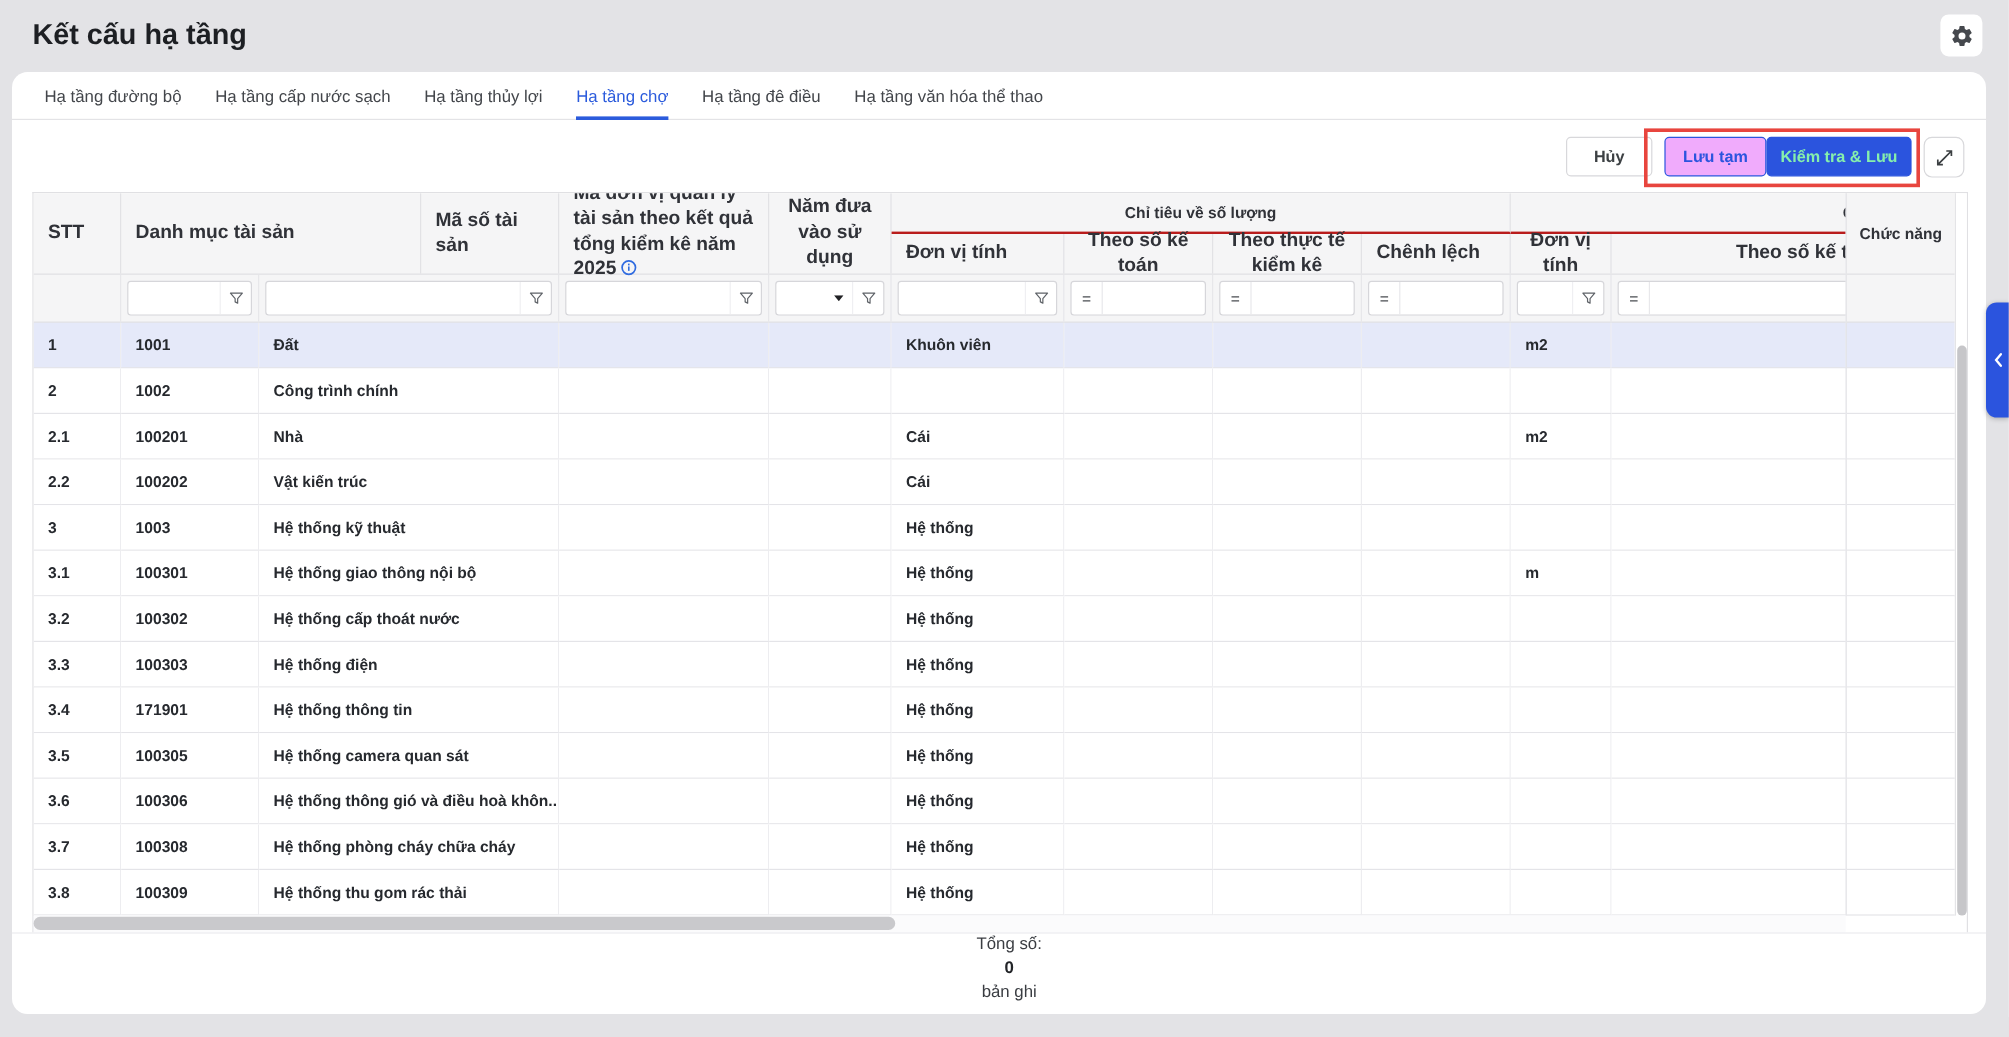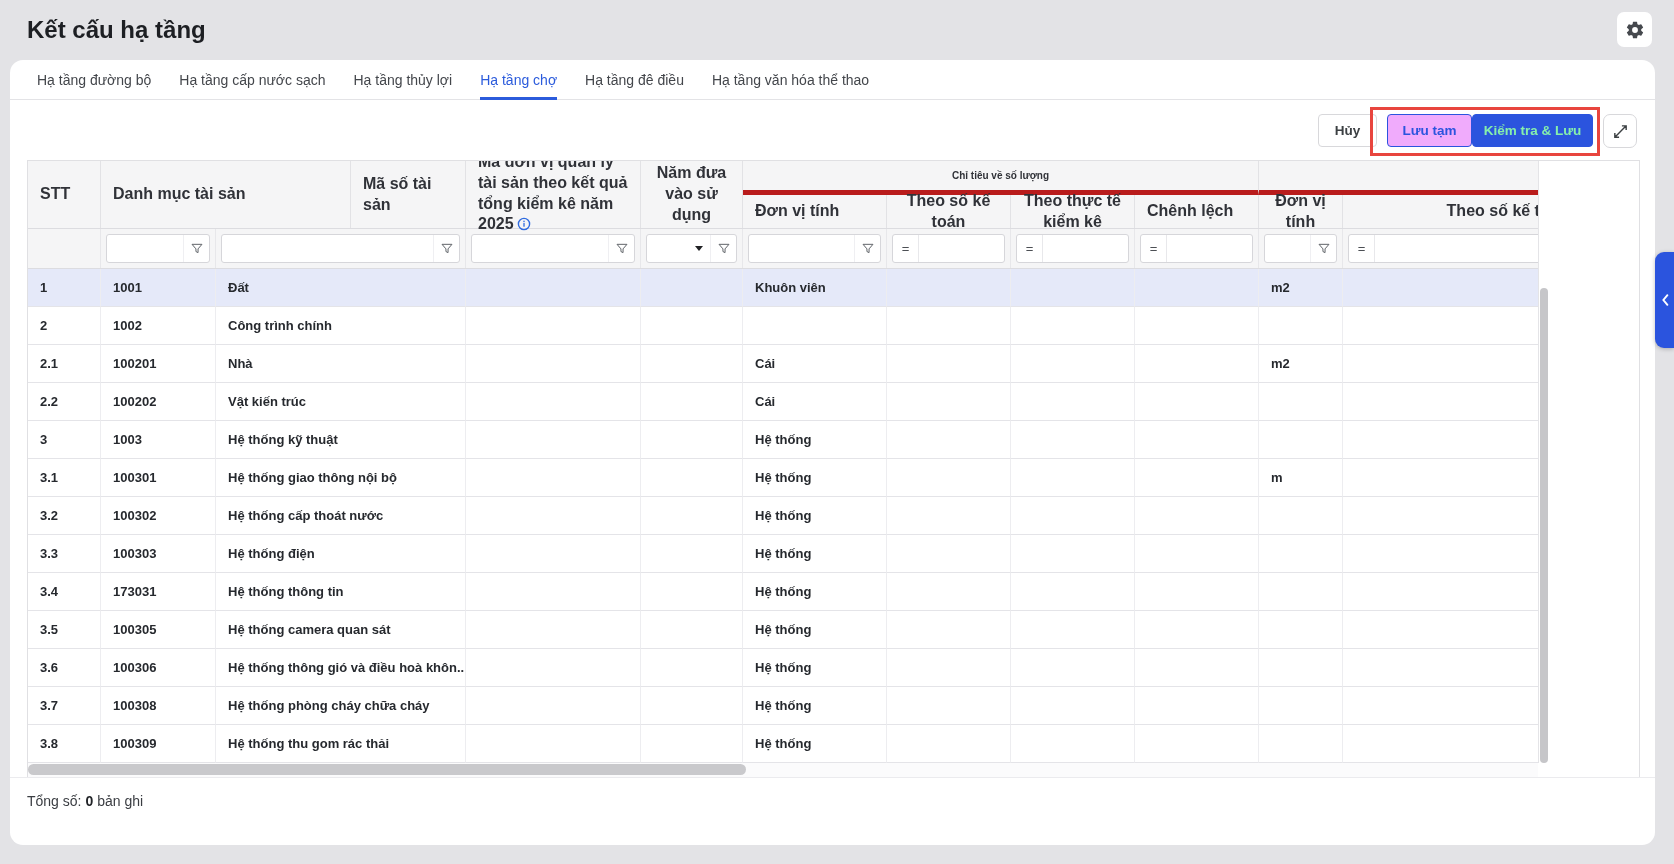--- a/index.html
+++ b/index.html
@@ -25,40 +25,40 @@
   .panel{position:absolute;left:10px;top:60px;width:1645px;height:785px;background:#fff;border-radius:13px;}
   
   .tabbar{height:40px;border-bottom:1px solid #e3e3e6;display:flex;align-items:stretch;padding-left:27px;}
   .tab{margin-right:28px;font-size:14px;color:#43464b;display:flex;align-items:center;position:relative;cursor:pointer;white-space:nowrap;}
   .tab.active{color:var(--tab-active);}
   .tab.active::after{content:"";position:absolute;left:0;right:0;bottom:-1px;height:3px;background:var(--tab-active);}
   
   .toolbar{position:relative;height:60px;}
   .btn{position:absolute;top:14px;height:33px;border-radius:4px;font-size:13.5px;font-weight:bold;
     display:flex;align-items:center;justify-content:center;cursor:pointer;font-family:inherit;}
-  .btn-cancel{right:278px;width:59px;background:#fff;border:1px solid #d8d8db;color:#3c4043;}
+  .btn-cancel{right:278px;width:72px;background:#fff;border:1px solid #d8d8db;color:#3c4043;}
   .btn-draft{right:183px;width:85px;background:#f0abfc;border:1px solid var(--accent);color:var(--accent);}
   .btn-primary{right:62px;width:121px;background:var(--accent);border:1px solid var(--accent);color:#86efac;}
   .btn-expand{right:18px;width:34px;height:34px;background:#fff;border:1px solid #d8d8db;border-radius:7px;padding:0;}
   .red-box{position:absolute;left:1360px;top:7px;width:230px;height:49px;border:3px solid var(--red);z-index:6;pointer-events:none;}
   
   .table-wrap{position:absolute;left:17px;top:100px;width:1613px;border:1px solid #e0e0e3;border-bottom:none;}
   .table-area{display:flex;align-items:flex-start;}
   .left-part{width:1510px;display:flex;flex-direction:column;}
   .scroll-view{width:1510px;overflow:hidden;}
   .tbl{width:1890px;}
   .t-head{display:flex;height:68px;background:var(--header-bg);border-bottom:1px solid #dcdce0;}
   .h-cell{border-right:1px solid #e2e2e5;display:flex;align-items:center;padding:0 12px;
     font-size:16px;font-weight:bold;color:#303238;line-height:1.3;flex-shrink:0;}
   .rs{height:100%;}
   .center{justify-content:center;text-align:center;}
   .h-group{display:flex;flex-direction:column;flex-shrink:0;}
   .g1{width:516px;}.g2{width:659px;}
-  .g-label{height:34px;border-bottom:5px solid #b91c1c;border-right:1px solid #e2e2e5;
-    display:flex;align-items:center;justify-content:center;font-weight:bold;font-size:10px;color:#303238;}
+  .g-label{height:34px;border-bottom:2px solid #b91c1c;border-right:1px solid #e2e2e5;
+    display:flex;align-items:center;justify-content:center;font-weight:bold;font-size:13px;color:#303238;}
   .g-subs{display:flex;height:33px;}
   .sub{height:33px;}
   .c0{width:73px;}.c1{width:115px;}.c2{width:250px;}.c3{width:175px;}.c4{width:102px;}
   .c5{width:144px;}.c6{width:124px;}.c7{width:124px;}.c8{width:124px;}
   .c9{width:84px;}.c10{width:330px;}
   .info-ic{vertical-align:-2px;margin-left:3px;}
   
   .f-row{display:flex;height:40px;background:var(--header-bg);border-bottom:1px solid #dcdce0;}
   .f-cell{border-right:1px solid #e7e7ea;padding:5px;display:flex;flex-shrink:0;}
   .f-box{flex:1;background:#fff;border:1px solid #d6d6da;border-radius:3px;display:flex;align-items:center;overflow:hidden;cursor:text;}
@@ -80,21 +80,21 @@
   .p-filter{height:40px;background:var(--header-bg);border-bottom:1px solid #dcdce0;}
   .p-cell{height:38px;border-bottom:1px solid #e4e4e8;background:#fff;}
   .p-cell.hl{background:var(--highlight-row);}
   
   .vscroll{width:10px;height:602px;position:relative;background:#fff;border-left:1px solid #e4e4e7;flex-shrink:0;}
   .vthumb{position:absolute;left:1px;top:127px;width:8px;height:475px;background:#c6c6c9;border-radius:4px;cursor:pointer;}
   .hscroll{height:14px;position:relative;background:#fbfbfc;}
   .hthumb{position:absolute;left:0;top:1px;width:718px;height:11px;background:#c9c9cc;border-radius:6px;cursor:pointer;}
   
   .t-footer{position:absolute;left:0;right:0;top:717px;height:46px;border-top:1px solid #ebebee;
-    display:flex;align-items:center;gap:4px;padding-left:17px;font-size:14px;color:#3a3d42;}
+    display:flex;align-items:center;gap:4px;padding-left:17px;font-size:14px;color:#3a3d42;flex-direction:column;}
   .t-footer b{color:#222428;}
   
   .flap{position:absolute;right:0;top:252px;width:19px;height:96px;background:var(--accent);
     border-radius:9px 0 0 9px;display:flex;align-items:center;justify-content:center;cursor:pointer;
     box-shadow:0 1px 4px rgba(0,0,0,.25);z-index:10;}
 </style>
 </head>
 <body>
 
 <div class="titlebar">
@@ -403,21 +403,21 @@
     <div class="cell c5">Hệ thống</div>
     <div class="cell c6"></div>
     <div class="cell c7"></div>
     <div class="cell c8"></div>
     <div class="cell c9"></div>
     <div class="cell c10"></div>
 
   </div>
                 <div class="t-row">
     <div class="cell c0">3.4</div>
-    <div class="cell c1">173031</div>
+    <div class="cell c1">171901</div>
     <div class="cell c2">Hệ thống thông tin</div>
     <div class="cell c3"></div>
     <div class="cell c4"></div>
     <div class="cell c5">Hệ thống</div>
     <div class="cell c6"></div>
     <div class="cell c7"></div>
     <div class="cell c8"></div>
     <div class="cell c9"></div>
     <div class="cell c10"></div>
 
@@ -480,20 +480,41 @@
   </div>
               </div>
 
           </div>
         </div>
         <div class="hscroll">
           <div class="hthumb"></div>
         </div>
       </div>
 
+      <div class="pinned">
+        <div class="p-head">
+            <span>Chức năng</span>
+          </div>
+        <div class="p-filter"></div>
+        <div class="p-body">
+            <div class="p-cell hl"></div>
+            <div class="p-cell"></div>
+            <div class="p-cell"></div>
+            <div class="p-cell"></div>
+            <div class="p-cell"></div>
+            <div class="p-cell"></div>
+            <div class="p-cell"></div>
+            <div class="p-cell"></div>
+            <div class="p-cell"></div>
+            <div class="p-cell"></div>
+            <div class="p-cell"></div>
+            <div class="p-cell"></div>
+            <div class="p-cell"></div>
+          </div>
+      </div>
 
       <div class="vscroll">
         <div class="vthumb"></div>
       </div>
     </div>
   </div>
 
   <div class="t-footer">
     <span>Tổng số:</span>
     <b>0</b>

